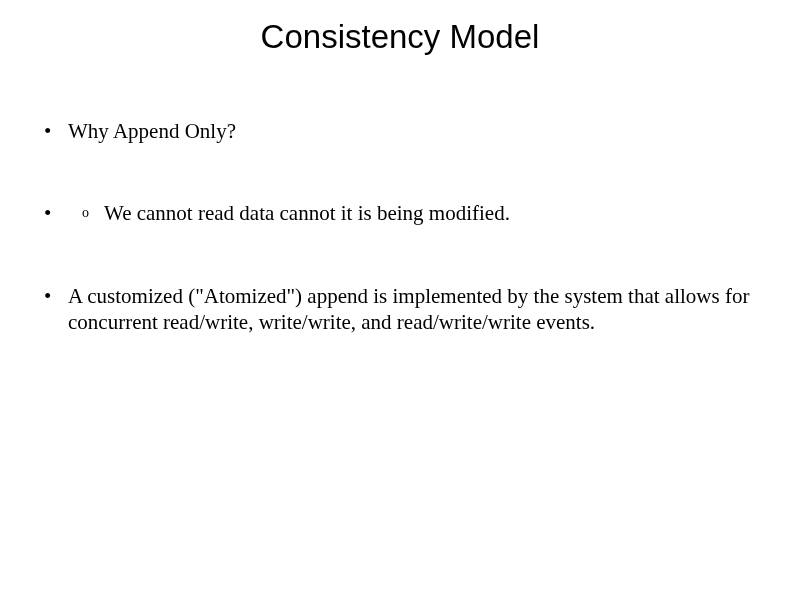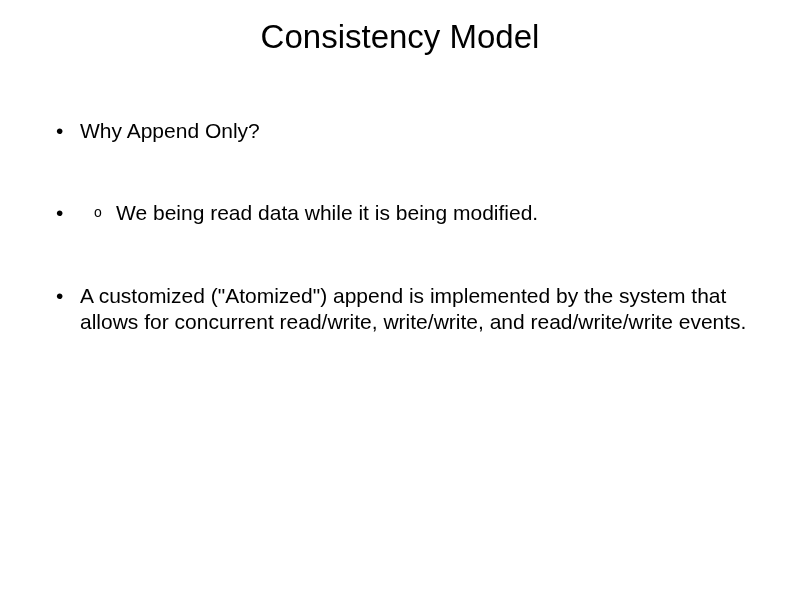--- a/index.html
+++ b/index.html
@@ -26,21 +26,22 @@
   }
   .content {
     padding: 0 38px 0 38px;
     margin-top: 62px;
     font-size: 21px;
     line-height: 1.25;
   }
   ul.outer {
     list-style: none;
     padding: 0;
-    margin: 12px;
+    margin: 0;
+    font-family: Liberation Serif, serif;
   }
   ul.outer > li {
     position: relative;
     padding-left: 30px;
     margin-bottom: 56px;
   }
   ul.outer > li::before {
     content: "•";
     position: absolute;
     left: 6px;
@@ -71,21 +72,21 @@
 <div class="slide">
   <div class="title">Consistency Model</div>
   <div class="content">
     <ul class="outer">
       <li>
         <span>Why Append Only?</span>
       </li>
       <li>
         <ul class="inner">
           <li>
-            <span>We being read data while it is being modified.</span>
+            <span>We cannot read data cannot it is being modified.</span>
           </li>
         </ul>
       </li>
       <li>
         <span>A customized ("Atomized") append is implemented by the system that allows for concurrent read/write, write/write, and read/write/write events.</span>
       </li>
     </ul>
   </div>
 </div>
 

